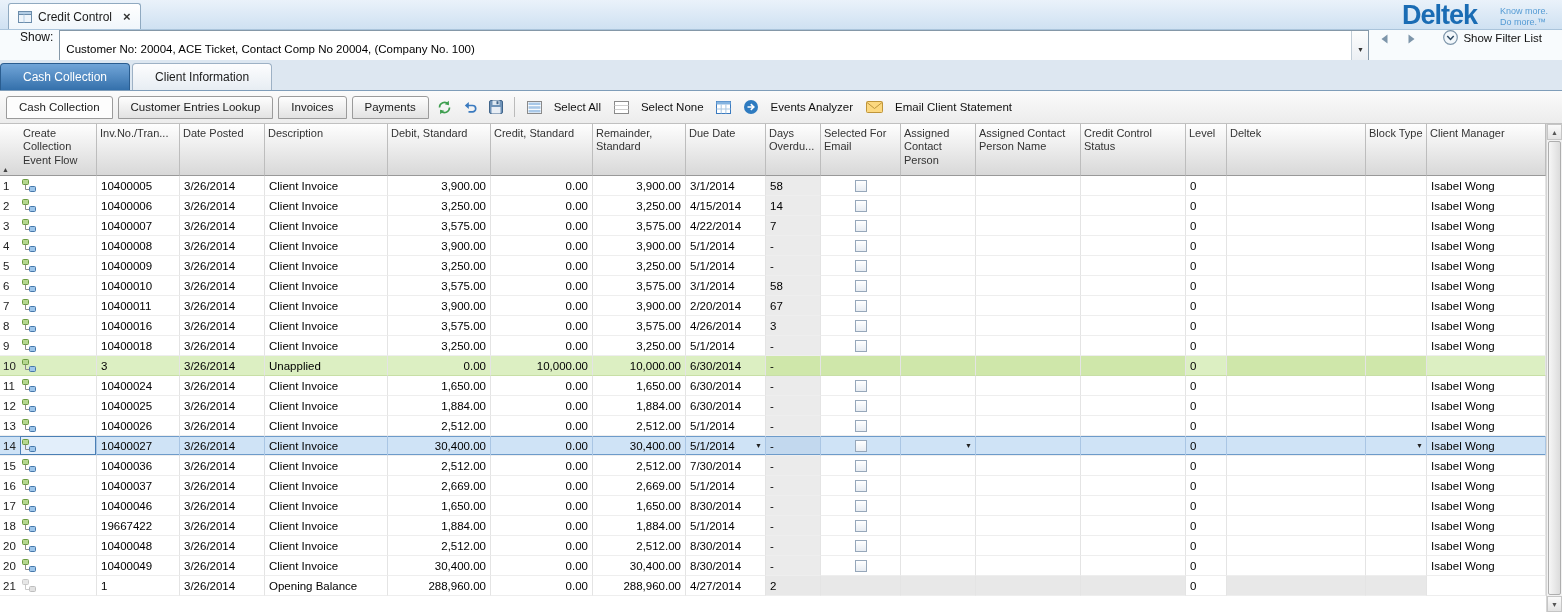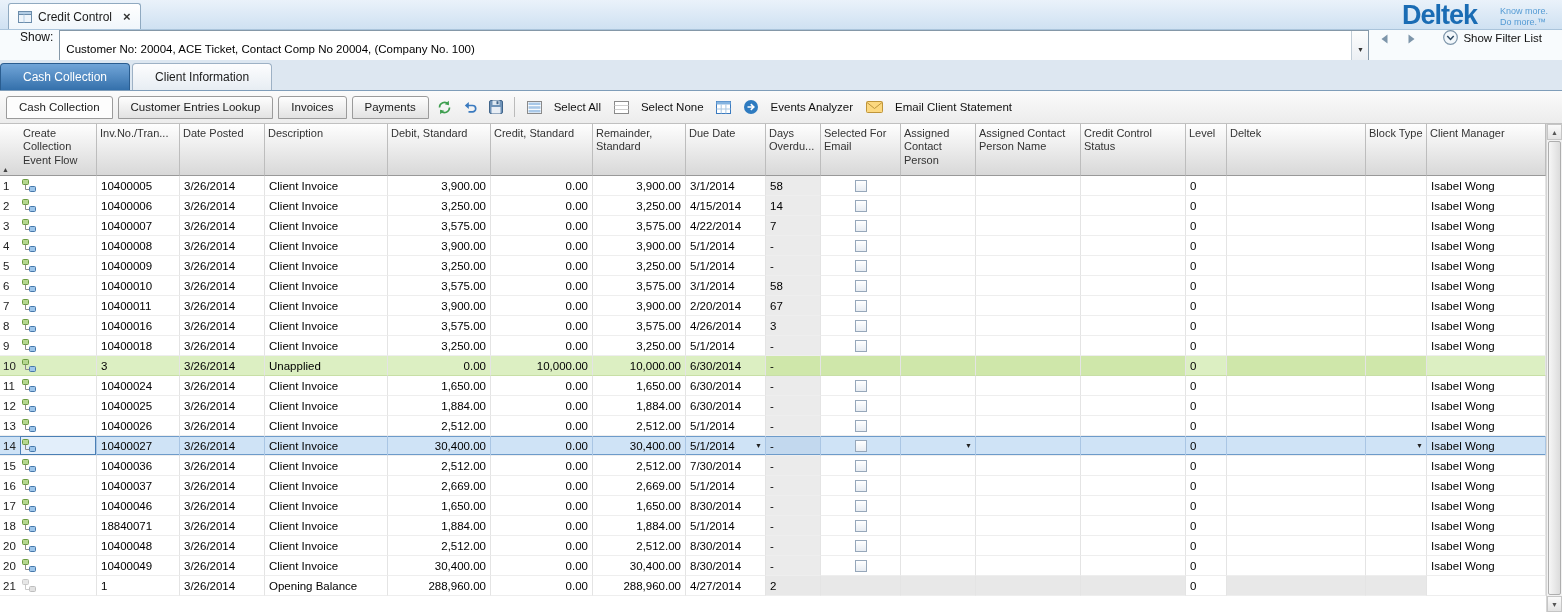--- a/index.html
+++ b/index.html
@@ -669,21 +669,21 @@
             <td class="c-left c-field"></td>
             <td class="c-left">Isabel Wong</td>
           </tr>
           <tr class="r-normal">
             <td class="c-gutter">18</td>
             <td class="c-flow"><span class="flow-icon"><svg width="14" height="13" viewBox="0 0 14 13">
                   <rect x="0.5" y="0.5" width="6" height="5" rx="1" fill="#b5d78e" stroke="#6a9a40"></rect>
                   <rect x="7.5" y="7.5" width="6" height="5" rx="1" fill="#9ec6ea" stroke="#4678ab"></rect>
                   <path d="M3.5 5.5 V10.5 H7.5" fill="none" stroke="#8a8a8a"></path>
                 </svg></span></td>
-            <td class="c-left">18840071</td>
+            <td class="c-left">19667422</td>
             <td class="c-left">3/26/2014</td>
             <td class="c-left">Client Invoice</td>
             <td class="c-num">1,884.00</td>
             <td class="c-num">0.00</td>
             <td class="c-num">1,884.00</td>
             <td class="c-left">5/1/2014</td>
             <td class="c-left c-days c-field d-dash">-</td>
             <td class="c-email c-field"><span class="cb"></span></td>
             <td class="c-left c-field"></td>
             <td class="c-left c-field"></td>

